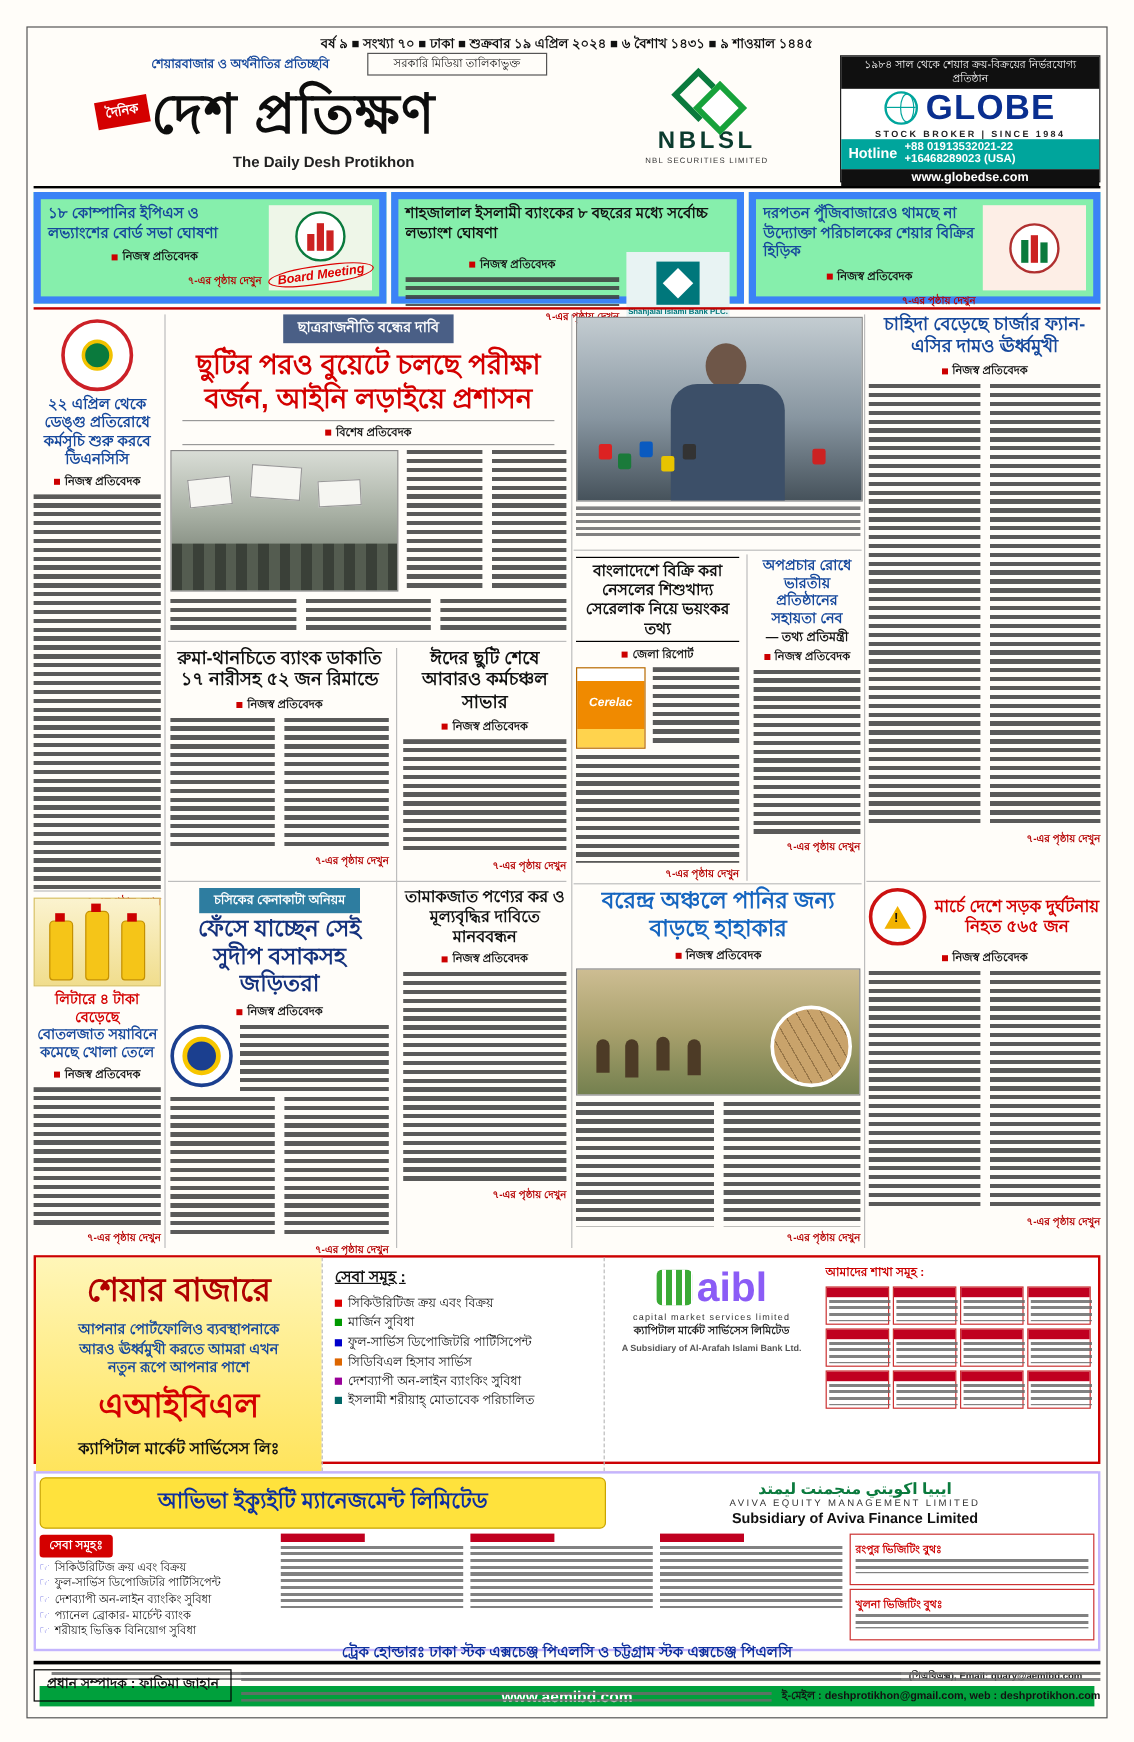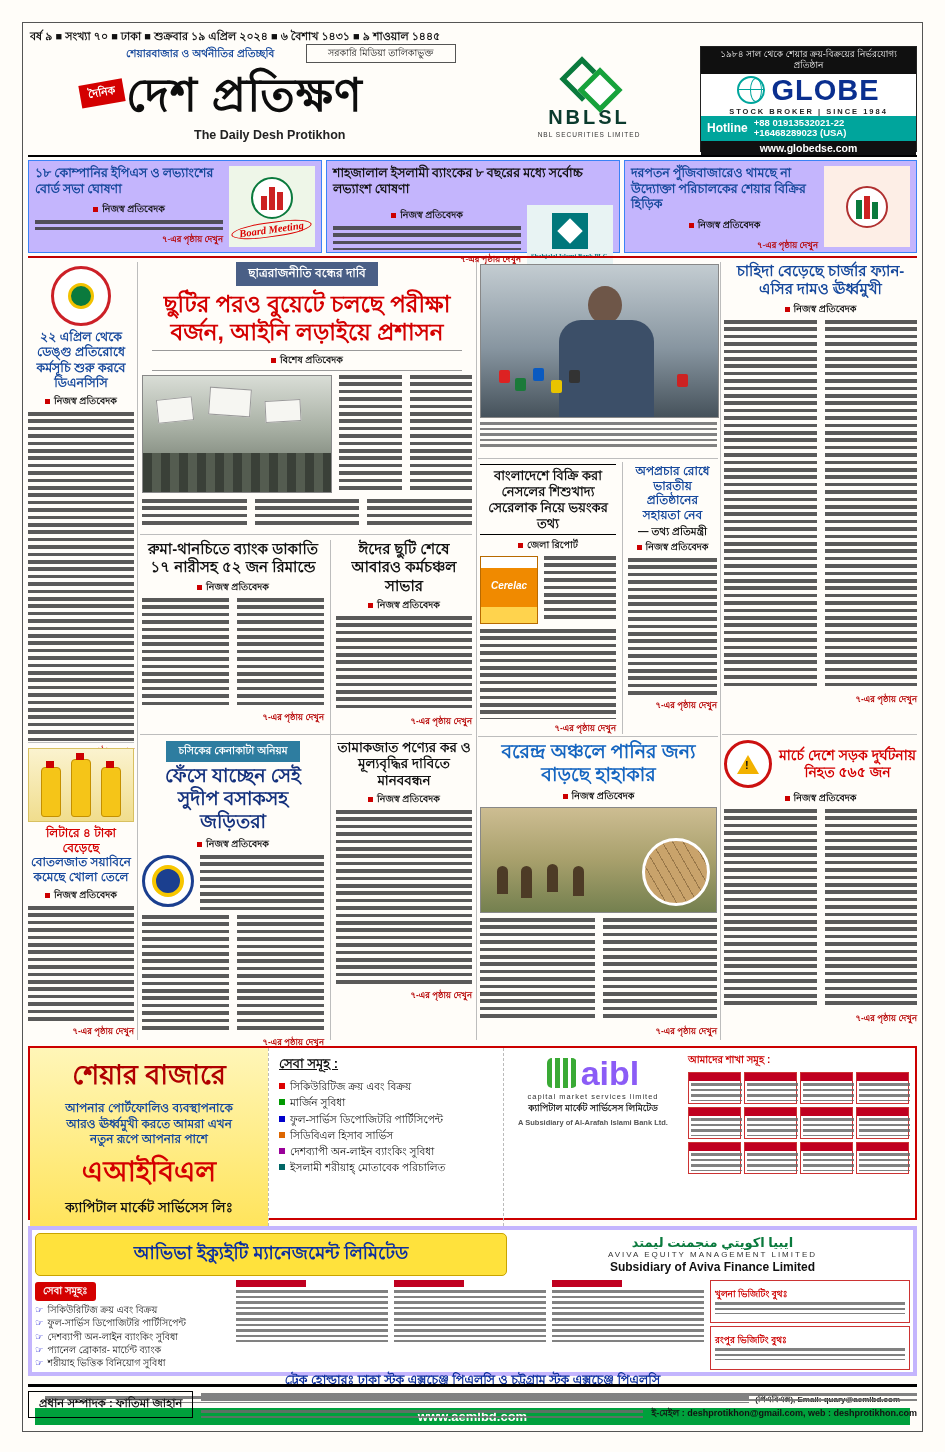--- a/index.html
+++ b/index.html
@@ -45,21 +45,21 @@
   .g-brandrow{display:flex;align-items:center;gap:6px;}
   .g-brand{font-size:29px;font-weight:bold;color:#0a2f8f;letter-spacing:1px;}
   .g-sub{font-size:7.5px;letter-spacing:2px;color:#222;font-weight:bold;}
   .gico{width:24px;height:24px;border-radius:50%;border:2px solid #00a59c;position:relative;}
   .gico::before{content:"";position:absolute;left:45%;top:0;bottom:0;width:40%;border:1px solid #00a59c;border-radius:50%;}
   .gico::after{content:"";position:absolute;top:45%;left:0;right:0;height:1px;background:#00a59c;}
   .g-hot{background:#00a59c;color:#fff;display:flex;align-items:center;gap:6px;padding:2px 6px;}
   .g-hotlabel{font-size:12px;font-weight:bold;}
   .g-hotnums{font-size:9.5px;font-weight:bold;line-height:1.15;}
   
-  .sbox{border:1px solid #3b82f6;padding:5px 6px;display:flex;gap:6px;background:#c4b5fd;font-family:Liberation Serif, serif;}
+  .sbox{border:6px solid #3b82f6;padding:5px 6px;display:flex;gap:6px;background:#86efac;}
   .sbox .main{flex:1;display:flex;flex-direction:column;}
   .sbox h3{margin:0 0 2px;font-size:12.5px;line-height:1.25;}
   .logo-col{width:86px;display:flex;flex-direction:column;align-items:center;justify-content:center;gap:3px;background:#eef6e8;}
   .dse{width:38px;height:38px;border-radius:50%;background:#fff;border:2px solid #0a7a3d;position:relative;}
   .dse .bld{position:absolute;left:8px;right:8px;top:8px;bottom:7px;display:flex;gap:2px;align-items:flex-end;}
   .dse .bld div{flex:1;background:#c22;}
   .stamp{color:#d00;font-weight:bold;font-style:italic;font-size:10.5px;transform:rotate(-8deg);border:1.5px solid #d00;border-radius:50% / 60%;padding:1px 7px;white-space:nowrap;}
   .sibl{width:36px;height:36px;background:#00777b;display:flex;align-items:center;justify-content:center;}
   .sibl i{width:18px;height:18px;background:#fff;transform:rotate(45deg);display:block;}
   .sibl-t{font-size:6.5px;font-weight:bold;color:#00777b;text-align:center;}
@@ -118,21 +118,21 @@
   .aibl-c4 .bt{color:#c00;font-weight:bold;font-size:10px;margin-bottom:3px;}
   .brgrid{display:grid;grid-template-columns:repeat(4,1fr);gap:3px;}
   .branch{border:1px solid #c33;height:30px;}
   .branch .bh{height:8px;background:#c00020;}
   .branch .bb{height:18px;margin:2px;}
   .aibl-trek{border-top:1px solid #c00;text-align:center;padding:2px 4px;}
   .aibl-trek .b{color:#0033aa;font-weight:bold;font-size:12.5px;}
   .aibl-trek .s{font-size:8px;color:#222;}
   .greenbar{background:#17a23b;color:#fff;font-weight:bold;text-align:center;font-size:14px;padding:2px 0;}
   
-  .aviva{border:4px solid #c4b5fd;display:flex;flex-direction:column;background:#fff;padding:3px;}
+  .aviva{border:2px solid #c4b5fd;display:flex;flex-direction:column;background:#fff;padding:3px;}
   .av-top{display:flex;gap:8px;align-items:center;}
   .av-yellow{width:470px;background:#ffe23c;border:1px solid #c9a400;border-radius:5px;text-align:center;font-size:18px;font-weight:bold;color:#0d2f9e;padding:5px 0;}
   .av-right{flex:1;text-align:center;line-height:1.2;}
   .av-ar{color:#0a7a3d;font-weight:bold;font-size:13px;}
   .av-en{font-size:8px;letter-spacing:2px;color:#333;}
   .av-subsid{font-size:12px;font-weight:bold;color:#111;}
   .av-mid{display:flex;gap:6px;margin-top:4px;flex:1;}
   .av-s1{width:195px;}
   .av-tab{display:inline-block;background:#d40000;color:#fff;font-weight:bold;font-size:10px;padding:1px 8px;border-radius:3px;margin-bottom:2px;}
   .av-s1 ul{list-style:none;margin:0;padding:0;font-size:9.5px;line-height:1.4;}
@@ -152,21 +152,21 @@
   .f-lines{flex:1;display:flex;flex-direction:column;gap:5px;padding-top:2px;}
   .f-row{display:flex;align-items:center;gap:8px;}
   .f-contact{font-size:9px;font-weight:bold;color:#111;white-space:nowrap;}
 </style>
 </head>
 <body>
 
 <div class="page">
   <div class="abs frame"></div>
 
-  <div class="abs" style="left:30px;top:28px;width:885px;height:16px;font-size:11px;font-weight:bold;text-align:left;">বর্ষ ৯ ■ সংখ্যা ৭০ ■ ঢাকা ■ শুক্রবার ১৯ এপ্রিল ২০২৪ ■ ৬ বৈশাখ ১৪৩১ ■ ৯ শাওয়াল ১৪৪৫</div>
+  <div class="abs" style="left:30px;top:28px;width:885px;height:16px;font-size:11px;font-weight:bold;text-align:center;">বর্ষ ৯ ■ সংখ্যা ৭০ ■ ঢাকা ■ শুক্রবার ১৯ এপ্রিল ২০২৪ ■ ৬ বৈশাখ ১৪৩১ ■ ৯ শাওয়াল ১৪৪৫</div>
 
   <div class="abs" style="left:34px;top:48px;width:440px;height:104px;">
     <span class="mtag1">শেয়ারবাজার ও অর্থনীতির প্রতিচ্ছবি</span>
     <span class="mtag2">সরকারি মিডিয়া তালিকাভুক্ত</span>
     <span class="ribbon">দৈনিক</span>
     <span class="mtitle">দেশ প্রতিক্ষণ</span>
     <span class="msub">The Daily Desh Protikhon</span>
   </div>
 
   <div class="abs nbl" style="left:486px;top:48px;width:206px;height:102px;">
@@ -555,25 +555,25 @@
       <div class="av-col">
           <div class="rh"></div>
           <div class="fk l" style="height:52px;"></div>
         </div>
       <div class="av-col">
           <div class="rh"></div>
           <div class="fk l" style="height:52px;"></div>
         </div>
       <div class="av-booths">
         <div class="av-booth">
+          <span class="t">রংপুর ভিজিটিং বুথঃ</span>
+          <div class="fk l" style="height:12px;"></div>
+        </div>
+        <div class="av-booth">
           <span class="t">খুলনা ভিজিটিং বুথঃ</span>
-          <div class="fk l" style="height:12px;"></div>
-        </div>
-        <div class="av-booth">
-          <span class="t">রংপুর ভিজিটিং বুথঃ</span>
           <div class="fk l" style="height:12px;"></div>
         </div>
       </div>
     </div>
     <div class="av-trek">ট্রেক হোল্ডারঃ ঢাকা স্টক এক্সচেঞ্জ পিএলসি ও চট্টগ্রাম স্টক এক্সচেঞ্জ পিএলসি</div>
     <div class="av-tiny">
       <div class="fk l" style="flex:1;height:7px;"></div>
       <span class="txt">(পিএবিএক্স), Email: quary@aemlbd.com</span>
     </div>
     <div class="av-green">www.aemlbd.com</div>

